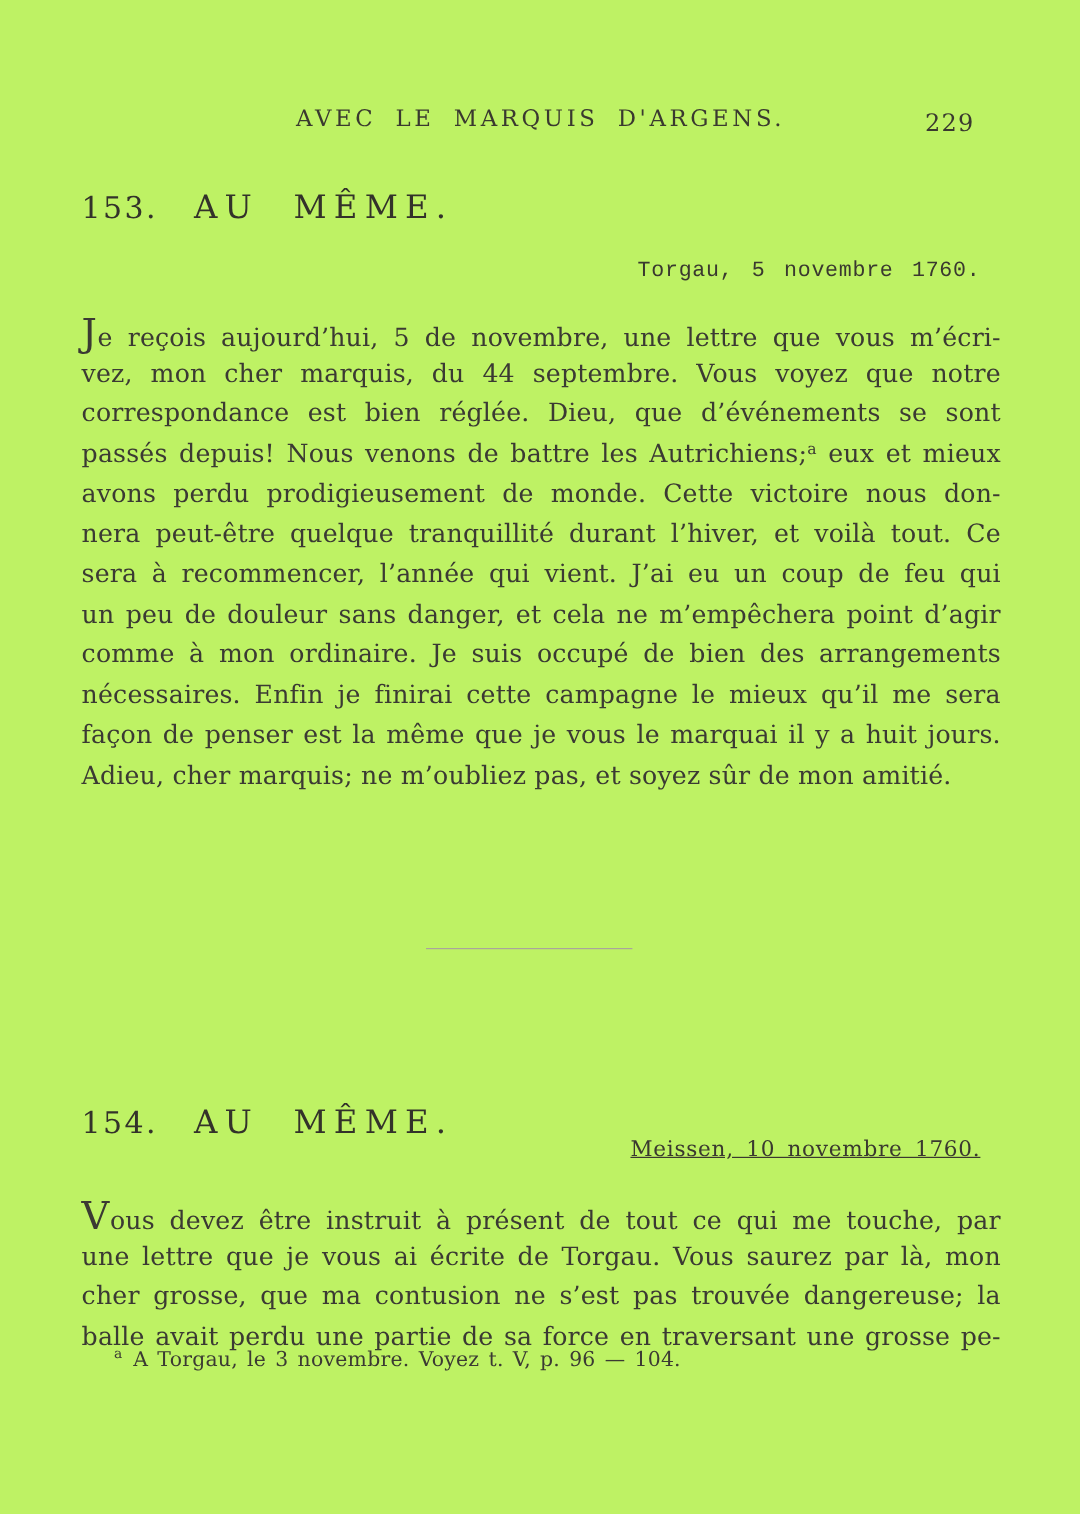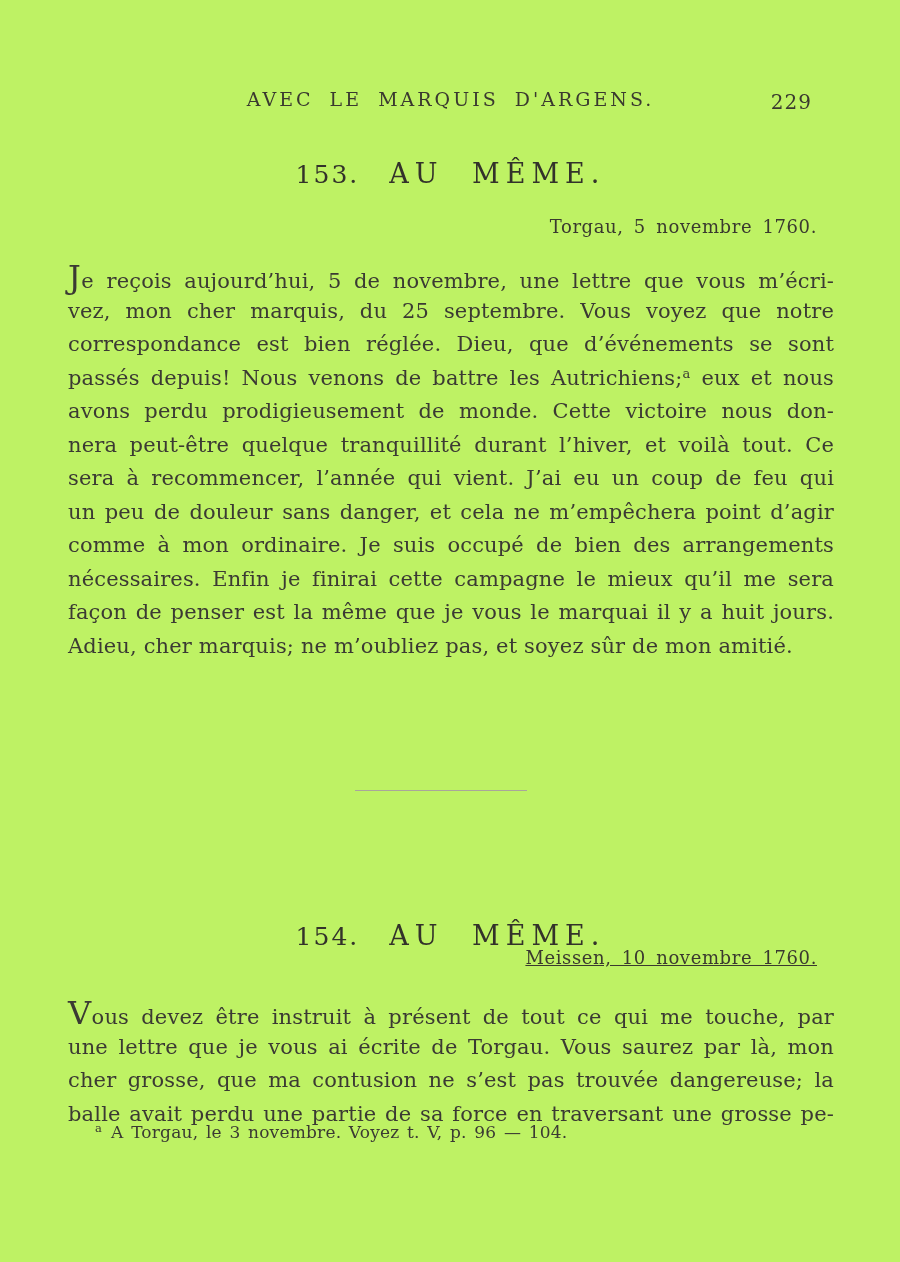--- a/index.html
+++ b/index.html
@@ -33,21 +33,21 @@
     font-size: 20px;
     letter-spacing: 1px;
     color: #3a392f;
   }
 
   
   .section-heading {
     position: absolute;
     left: 68px;
     width: 765px;
-    text-align: center;
+    text-align: left;
     color: #33322a;
     white-space: nowrap;
   }
   .section-heading .num {
     font-size: 25px;
     letter-spacing: 2px;
     margin-right: 30px;
   }
   .section-heading .ttl {
     font-size: 27px;
@@ -63,21 +63,21 @@
     left: 68px;
     width: 765px;
     text-align: right;
     padding-right: 16px;
     box-sizing: border-box;
     font-size: 18px;
     letter-spacing: 0.6px;
     word-spacing: 4px;
     color: #3a392f;
   }
-  #dateline-153 { top: 216px; }
+  #dateline-153 { top: 216px; font-family: Liberation Mono, monospace; }
   #dateline-154 { top: 947px; text-decoration: underline; }
 
   
   .para {
     position: absolute;
     left: 68px;
     width: 766px;
     font-size: 21px;
     line-height: 33.5px;
     letter-spacing: 0.15px;
@@ -140,23 +140,23 @@
   <div class="folio">229</div>
 
   <div class="section-heading" id="heading-153">
     <span class="num">153.</span><span class="ttl">AU MÊME.</span>
   </div>
 
   <div class="dateline" id="dateline-153">Torgau, 5 novembre 1760.</div>
 
   <div class="para" id="para-153">
     <div class="line"><span class="initial">J</span><span>e reçois aujourd’hui, 5 de novembre, une lettre que vous m’écri-</span></div>
-    <div class="line">vez, mon cher marquis, du 25 septembre. Vous voyez que notre</div>
+    <div class="line">vez, mon cher marquis, du 44 septembre. Vous voyez que notre</div>
     <div class="line">correspondance est bien réglée. Dieu, que d’événements se sont</div>
-    <div class="line"><span>passés depuis! Nous venons de battre les Autrichiens;</span><sup class="note-ref">a</sup> <span>eux et nous</span></div>
+    <div class="line"><span>passés depuis! Nous venons de battre les Autrichiens;</span><sup class="note-ref">a</sup> <span>eux et mieux</span></div>
     <div class="line">avons perdu prodigieusement de monde. Cette victoire nous don-</div>
     <div class="line">nera peut-être quelque tranquillité durant l’hiver, et voilà tout. Ce</div>
     <div class="line">sera à recommencer, l’année qui vient. J’ai eu un coup de feu qui</div>
     <div class="line">un peu de douleur sans danger, et cela ne m’empêchera point d’agir</div>
     <div class="line">comme à mon ordinaire. Je suis occupé de bien des arrangements</div>
     <div class="line">nécessaires. Enfin je finirai cette campagne le mieux qu’il me sera</div>
     <div class="line">façon de penser est la même que je vous le marquai il y a huit jours.</div>
     <div class="line last">Adieu, cher marquis; ne m’oubliez pas, et soyez sûr de mon amitié.</div>
   </div>
 

